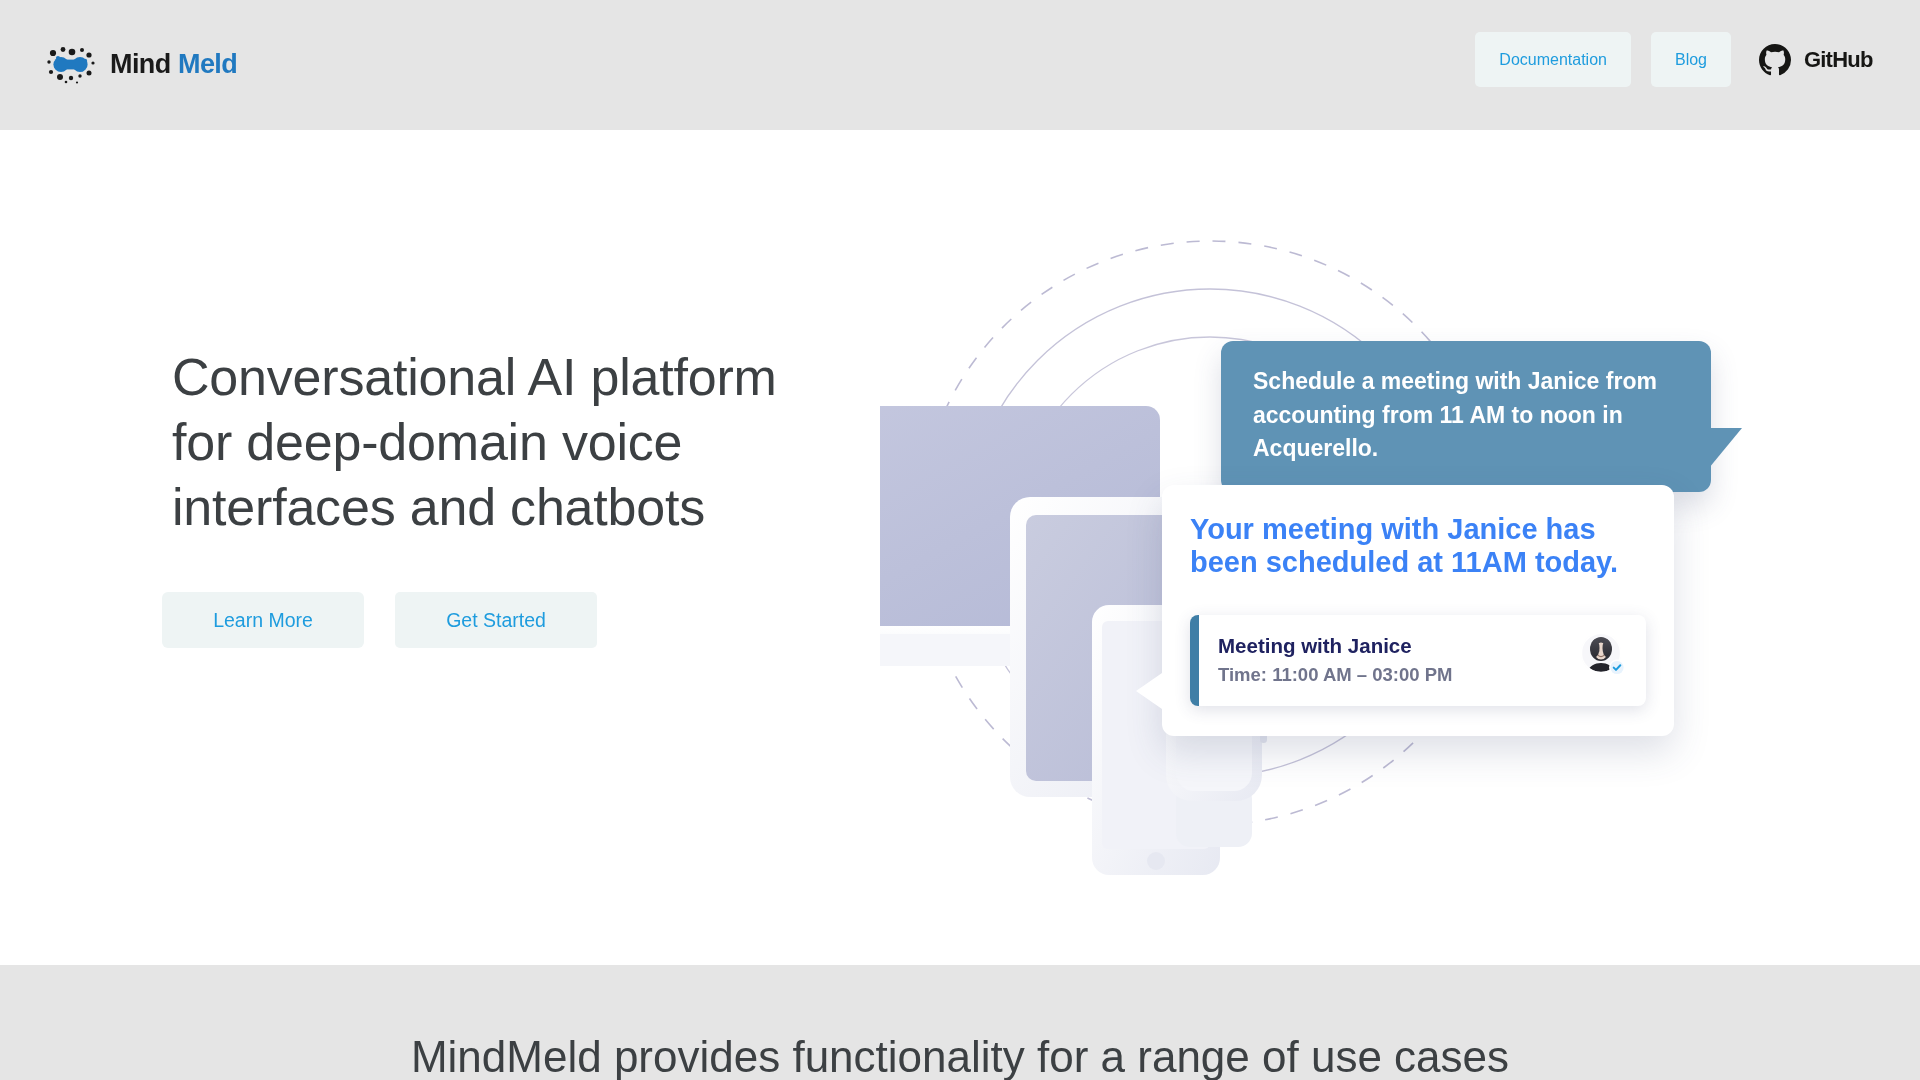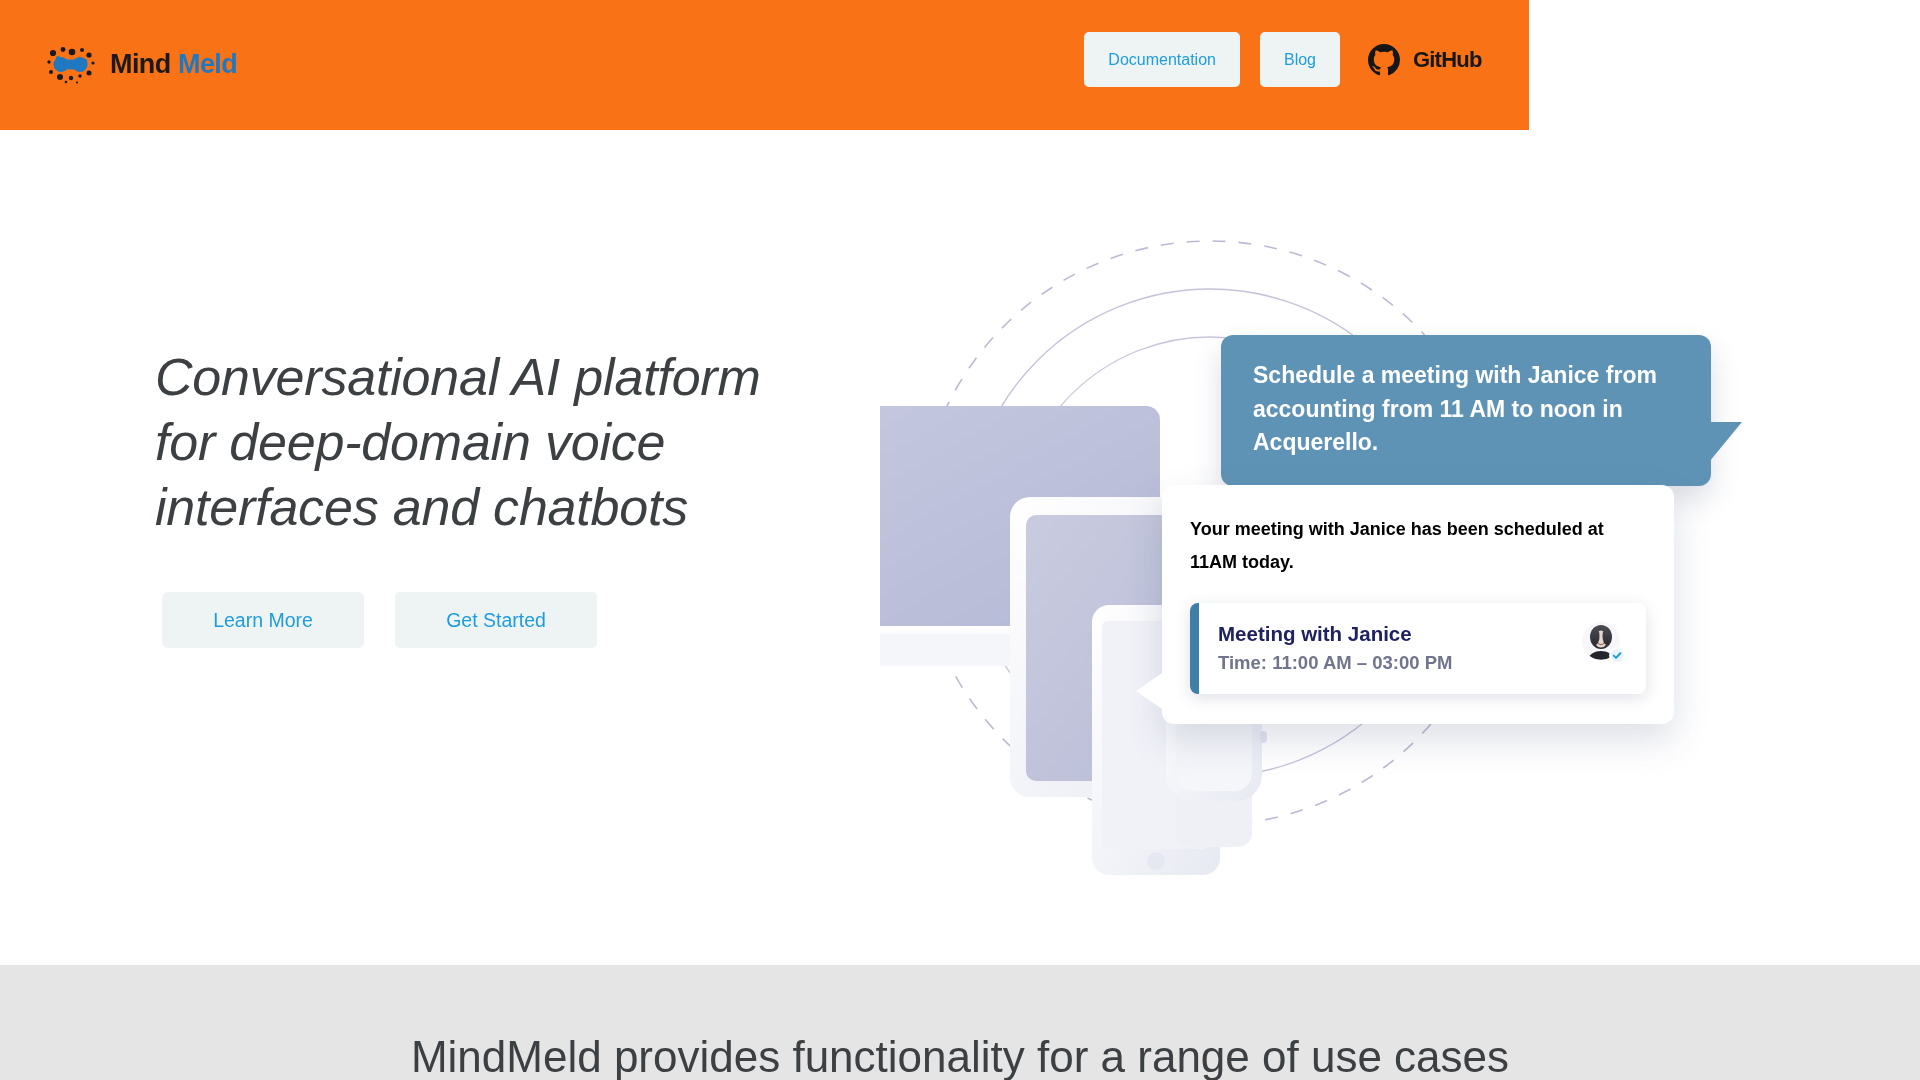--- a/index.html
+++ b/index.html
@@ -8,22 +8,22 @@
     width: 1920px; height: 1080px;
     overflow: hidden;
     background: #ffffff;
     font-family: "Liberation Sans", sans-serif;
     -webkit-font-smoothing: antialiased;
   }
 
   
   .site-header {
     position: absolute; top: 0; left: 0;
-    width: 1529px; height: 130px;
-    background: #f97316;
+    width: 1920px; height: 130px;
+    background: #e5e5e5;
     display: flex; align-items: flex-start;
   }
   .brand {
     position: absolute; left: 44px; top: 44px;
     display: flex; align-items: center; gap: 12px;
     height: 40px;
   }
   .brand-mark { width: 54px; height: 40px; display: block; }
   .brand-word { height: 30px; display: block; }
 
@@ -55,21 +55,21 @@
   .gh-mark { width: 32px; height: 32px; display: block; }
   .gh-word { height: 23px; display: block; }
 
   
   .hero {
     position: absolute; top: 130px; left: 0;
     width: 1920px; height: 835px;
     background: #ffffff;
   }
   .hero-copy {
-    position: absolute; left: 155px; top: 215px; width: 660px; font-style: italic;
+    position: absolute; left: 172px; top: 215px; width: 660px;
   }
   .hero-title {
     font-size: 52px;
     line-height: 65px;
     font-weight: 400;
     color: #3c4043;
     letter-spacing: -0.2px;
   }
   .hero-actions {
     position: absolute; left: 162px; top: 462px;
@@ -93,21 +93,21 @@
   
   .hero-art {
     position: absolute; left: 880px; top: 55px;
     width: 960px; height: 740px;
   }
   .hero-art svg { display: block; width: 960px; height: 740px; }
 
   
   .bubble-ask {
     position: absolute;
-    left: 341px; top: 150px;
+    left: 341px; top: 156px;
     width: 490px;
     background: #5f93b5;
     border-radius: 12px;
     padding: 24px 30px 26px 32px;
     color: #ffffff;
     font-size: 23px;
     font-weight: bold;
     line-height: 33.5px;
     box-shadow: 0 14px 28px rgba(60,70,110,0.18);
   }
@@ -133,25 +133,25 @@
   .card-reply::after {
     content: "";
     position: absolute;
     left: -26px; top: 188px;
     width: 0; height: 0;
     border-style: solid;
     border-width: 18px 26px 18px 0;
     border-color: transparent #ffffff transparent transparent;
   }
   .reply-head {
-    color: #000000;
-    font-size: 18px;
+    color: #3b82f6;
+    font-size: 29px;
     font-weight: bold;
     line-height: 33px;
-    margin-bottom: 24px;
+    margin-bottom: 36px;
   }
   .event-card {
     position: relative;
     background: #ffffff;
     border-radius: 8px;
     box-shadow: 0 4px 16px rgba(60,70,110,0.16);
     padding: 17px 20px 19px 28px;
     display: flex; 
   }
   .event-accent {

